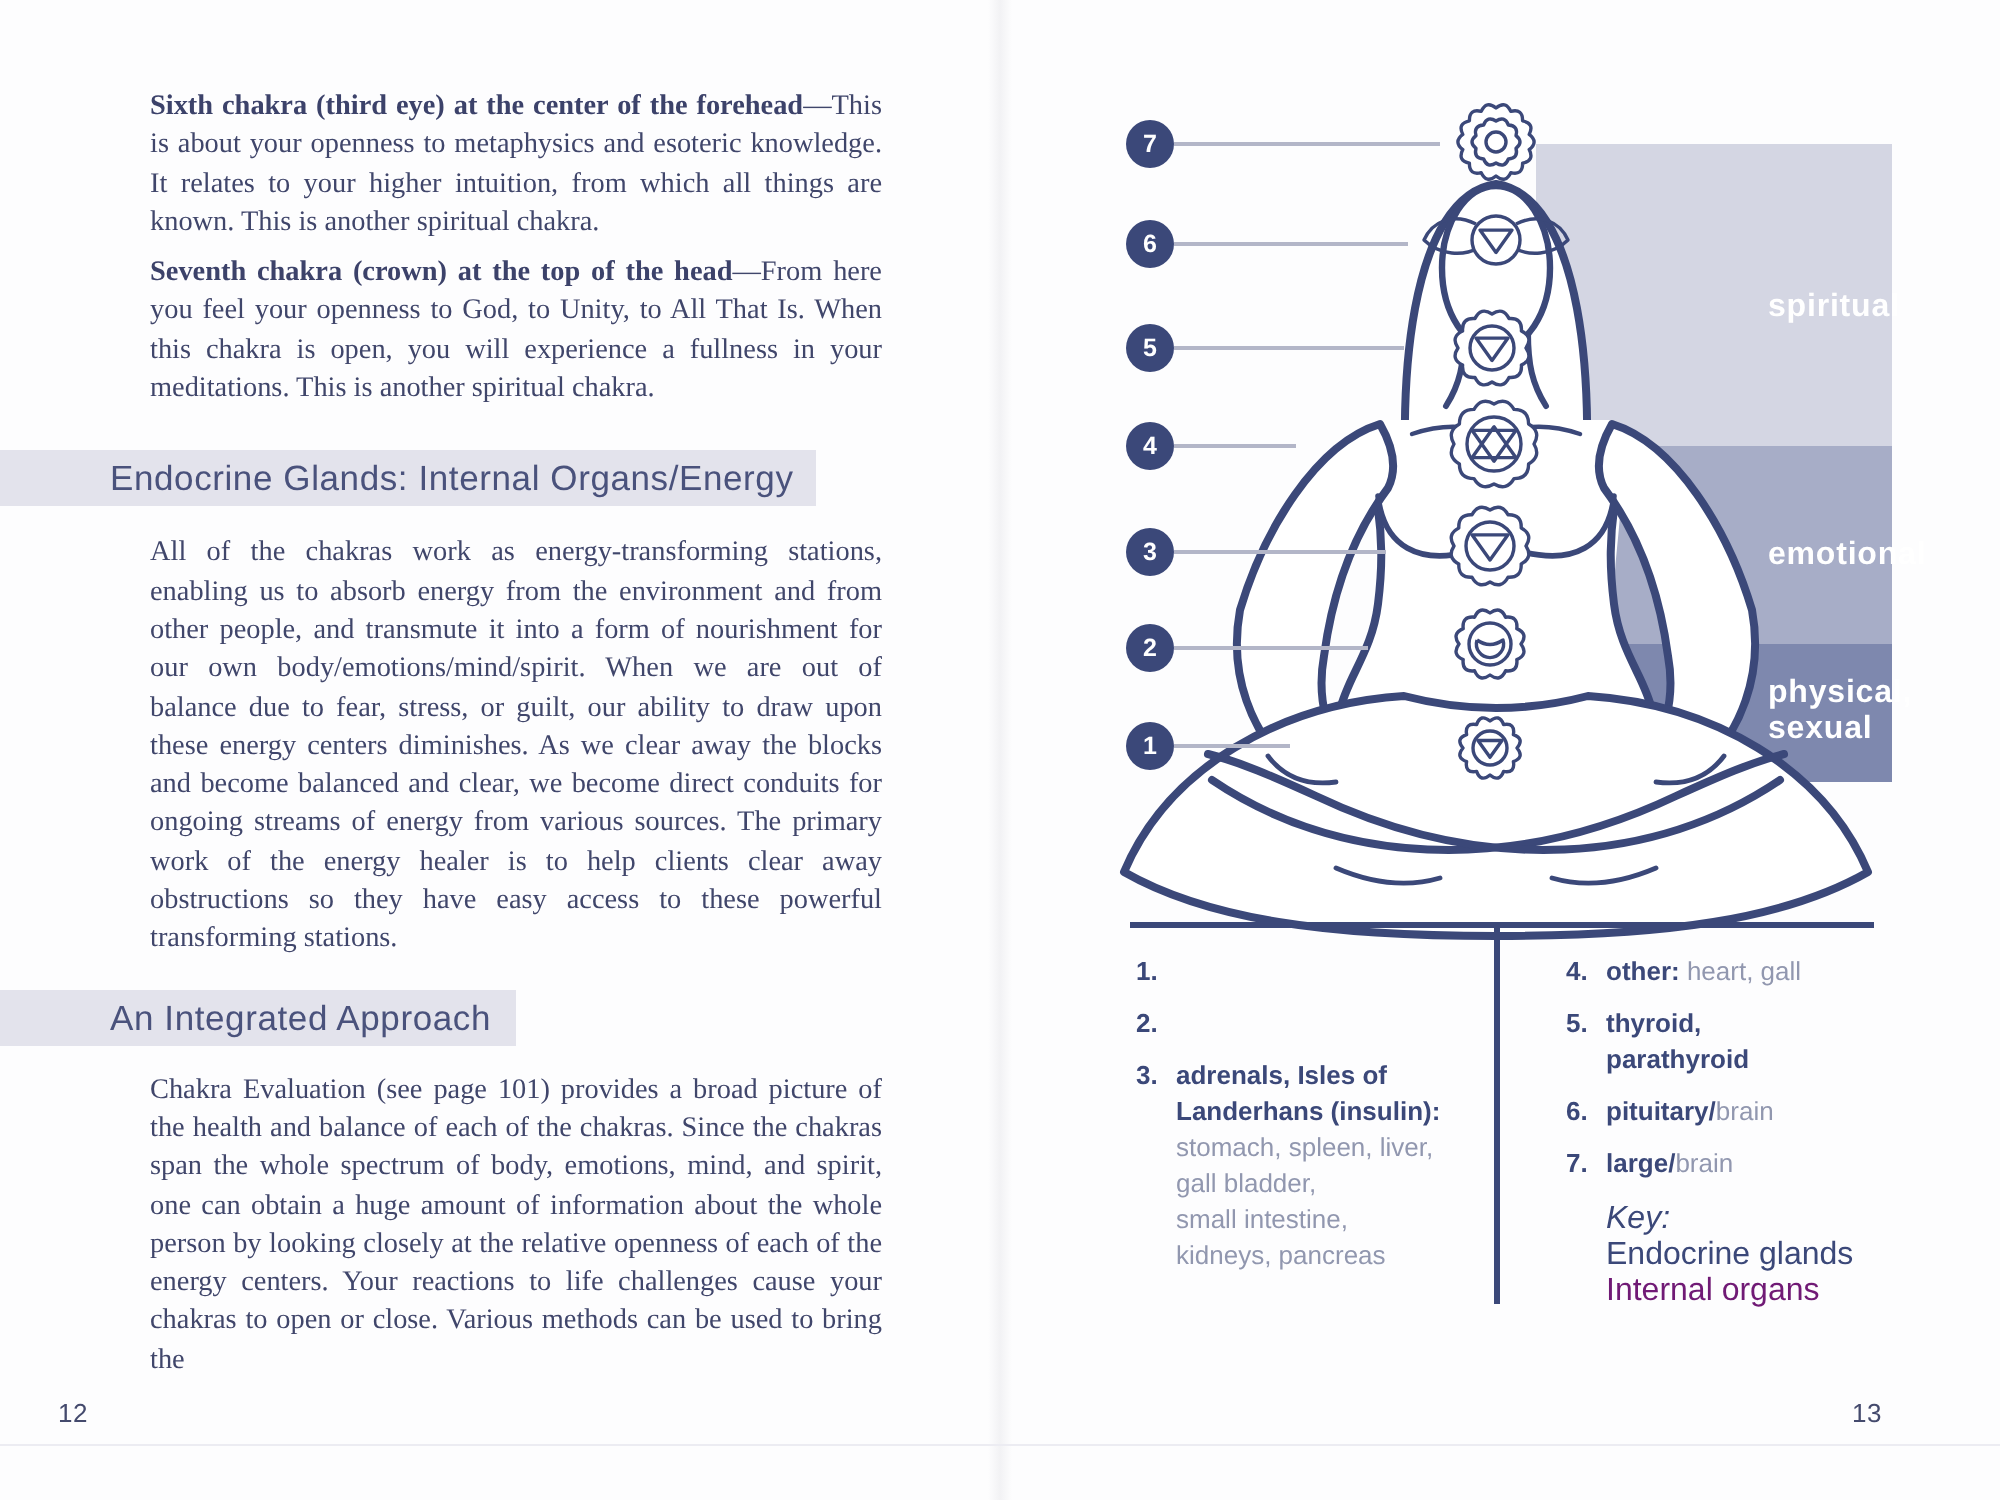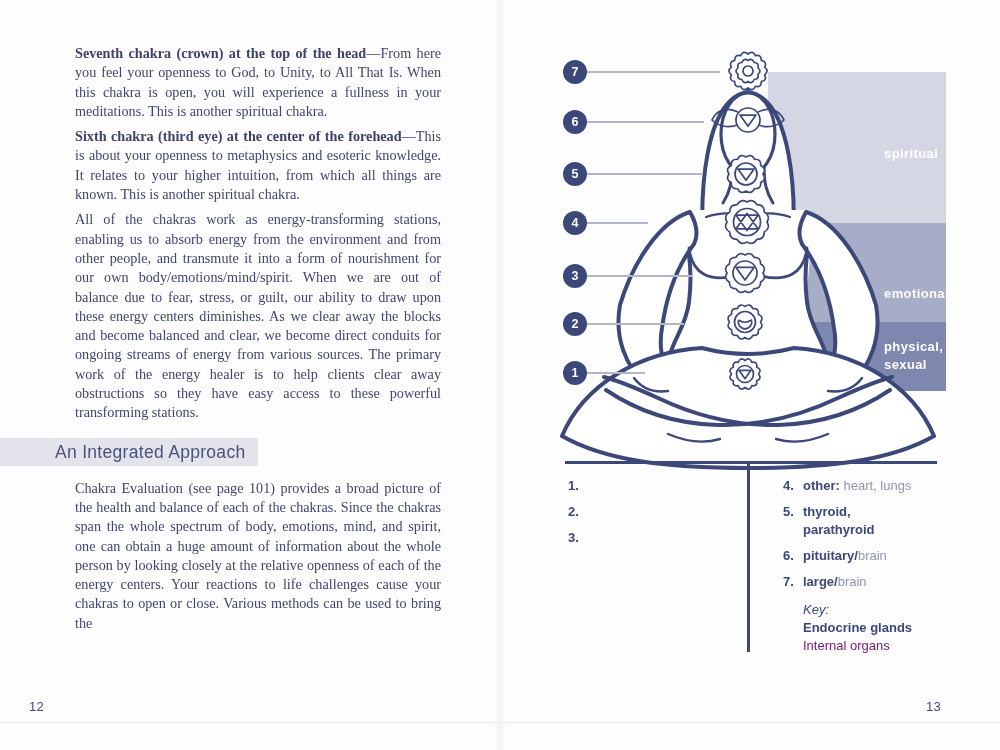--- a/index.html
+++ b/index.html
@@ -24,54 +24,55 @@
   .band-narrow{width:203px;margin-top:15px;margin-bottom:13px;}
   .folio{position:absolute;top:699px;font-size:13px;color:#444a6d;letter-spacing:.3px;}
   #folio-left{left:29px;}
   #folio-right{left:426px;}
 
   
   .zone{position:absolute;left:268px;width:178px;}
   #zone-spiritual{top:72px;height:151px;background:#d4d6e3;}
   #zone-emotional{top:223px;height:99px;background:#a7adc7;}
   #zone-physical{top:322px;height:69px;background:#7e88ae;}
-  .zone-label{position:absolute;left:384px;color:#ffffff;font-size:13px;font-weight:700;
+  .zone-label{position:absolute;left:384px;color:#ffffff;font-size:16px;font-weight:700;
               letter-spacing:.4px;line-height:18px;white-space:pre-line;}
   #zl-0{top:145px;}
-  #zl-1{top:285px;}
+  #zl-1{top:269px;}
   #zl-2{top:338px;}
   #figure-svg{position:absolute;left:40px;top:40px;width:420px;height:430px;}
   .leader{position:absolute;height:2px;background:#b3b6c8;}
   .badge{position:absolute;left:63px;width:24px;height:24px;border-radius:50%;background:#3b4879;
          color:#fff;font-size:12.5px;font-weight:700;text-align:center;line-height:24px;}
 
   
   #rule-h{position:absolute;left:65px;top:461px;width:372px;height:2.5px;background:#3b4879;}
   #rule-v{position:absolute;left:247px;top:461px;width:2.5px;height:191px;background:#3b4879;}
   .leg-col{position:absolute;top:477px;width:172px;}
   #leg-left{left:68px;}
   #leg-right{left:283px;}
   .leg-item{display:flex;margin:0 0 8px 0;font-size:13px;line-height:18px;}
   .leg-num{width:20px;flex:none;font-weight:700;color:#3b4879;}
   .leg-text{white-space:pre-line;color:#9197af;}
   .leg-text .b{font-weight:700;color:#3b4879;}
-  .key-block{margin:10px 0 0 20px;font-size:13px;line-height:18px;}
+  .key-block{margin:10px 0 0 20px;font-size:16px;line-height:18px;}
   .key-label{font-style:italic;color:#3b4879;}
-  .key-bold{font-weight:700;color:#3b4879;}
+  .key-bold{font-weight:400;color:#3b4879;}
   .key-light{color:#701a75;}
 </style>
 </head>
 <body>
 
 <div id="book">
 
   <div class="page" id="page-left">
     <div id="text-col">
+      <p class="body"><span class="lead">Sixth chakra (third eye) at the center of the forehead</span><span>—This is about your openness to metaphysics and esoteric knowledge. It relates to your higher intuition, from which all things are known. This is another spiritual chakra.</span></p>
       <p class="body"><span class="lead">Seventh chakra (crown) at the top of the head</span><span>—From here you feel your openness to God, to Unity, to All That Is. When this chakra is open, you will experience a fullness in your meditations. This is another spiritual chakra.</span></p>
-      <p class="body"><span class="lead">Sixth chakra (third eye) at the center of the forehead</span><span>—This is about your openness to metaphysics and esoteric knowledge. It relates to your higher intuition, from which all things are known. This is another spiritual chakra.</span></p>
+      <div class="band band-wide">Endocrine Glands: Internal Organs/Energy</div>
       <p class="body">All of the chakras work as energy-transforming stations, enabling us to absorb energy from the environment and from other people, and transmute it into a form of nourishment for our own body/emotions/mind/spirit. When we are out of balance due to fear, stress, or guilt, our ability to draw upon these energy centers diminishes. As we clear away the blocks and become balanced and clear, we become direct conduits for ongoing streams of energy from various sources. The primary work of the energy healer is to help clients clear away obstructions so they have easy access to these powerful transforming stations.</p>
       <div class="band band-narrow">An Integrated Approach</div>
       <p class="body">Chakra Evaluation (see page 101) provides a broad picture of the health and balance of each of the chakras. Since the chakras span the whole spectrum of body, emotions, mind, and spirit, one can obtain a huge amount of information about the whole person by looking closely at the relative openness of each of the energy centers. Your reactions to life challenges cause your chakras to open or close. Various methods can be used to bring the</p>
     </div>
     <div class="folio" id="folio-left">12</div>
   </div>
 
   <div class="page" id="page-right">
 
     <div class="zone" id="zone-spiritual"></div>
@@ -163,26 +164,32 @@
     <div id="rule-v"></div>
     <div class="leg-col" id="leg-left">
         <div class="leg-item">
           <span class="leg-num">1.</span>
         </div>
         <div class="leg-item">
           <span class="leg-num">2.</span>
         </div>
         <div class="leg-item">
           <span class="leg-num">3.</span>
+          <span class="leg-text"><span class="b">adrenals, Isles of
+Landerhans (insulin):</span><span>
+stomach, spleen, liver,
+gall bladder,
+small intestine,
+kidneys, pancreas</span></span>
         </div>
       </div>
     <div class="leg-col" id="leg-right">
         <div class="leg-item">
           <span class="leg-num">4.</span>
-          <span class="leg-text"><span class="b">other:</span><span> heart, lungs</span></span>
+          <span class="leg-text"><span class="b">other:</span><span> heart, gall</span></span>
         </div>
         <div class="leg-item">
           <span class="leg-num">5.</span>
           <span class="leg-text"><span class="b">thyroid,
 parathyroid</span></span>
         </div>
         <div class="leg-item">
           <span class="leg-num">6.</span>
           <span class="leg-text"><span class="b">pituitary/</span><span>brain</span></span>
         </div>

